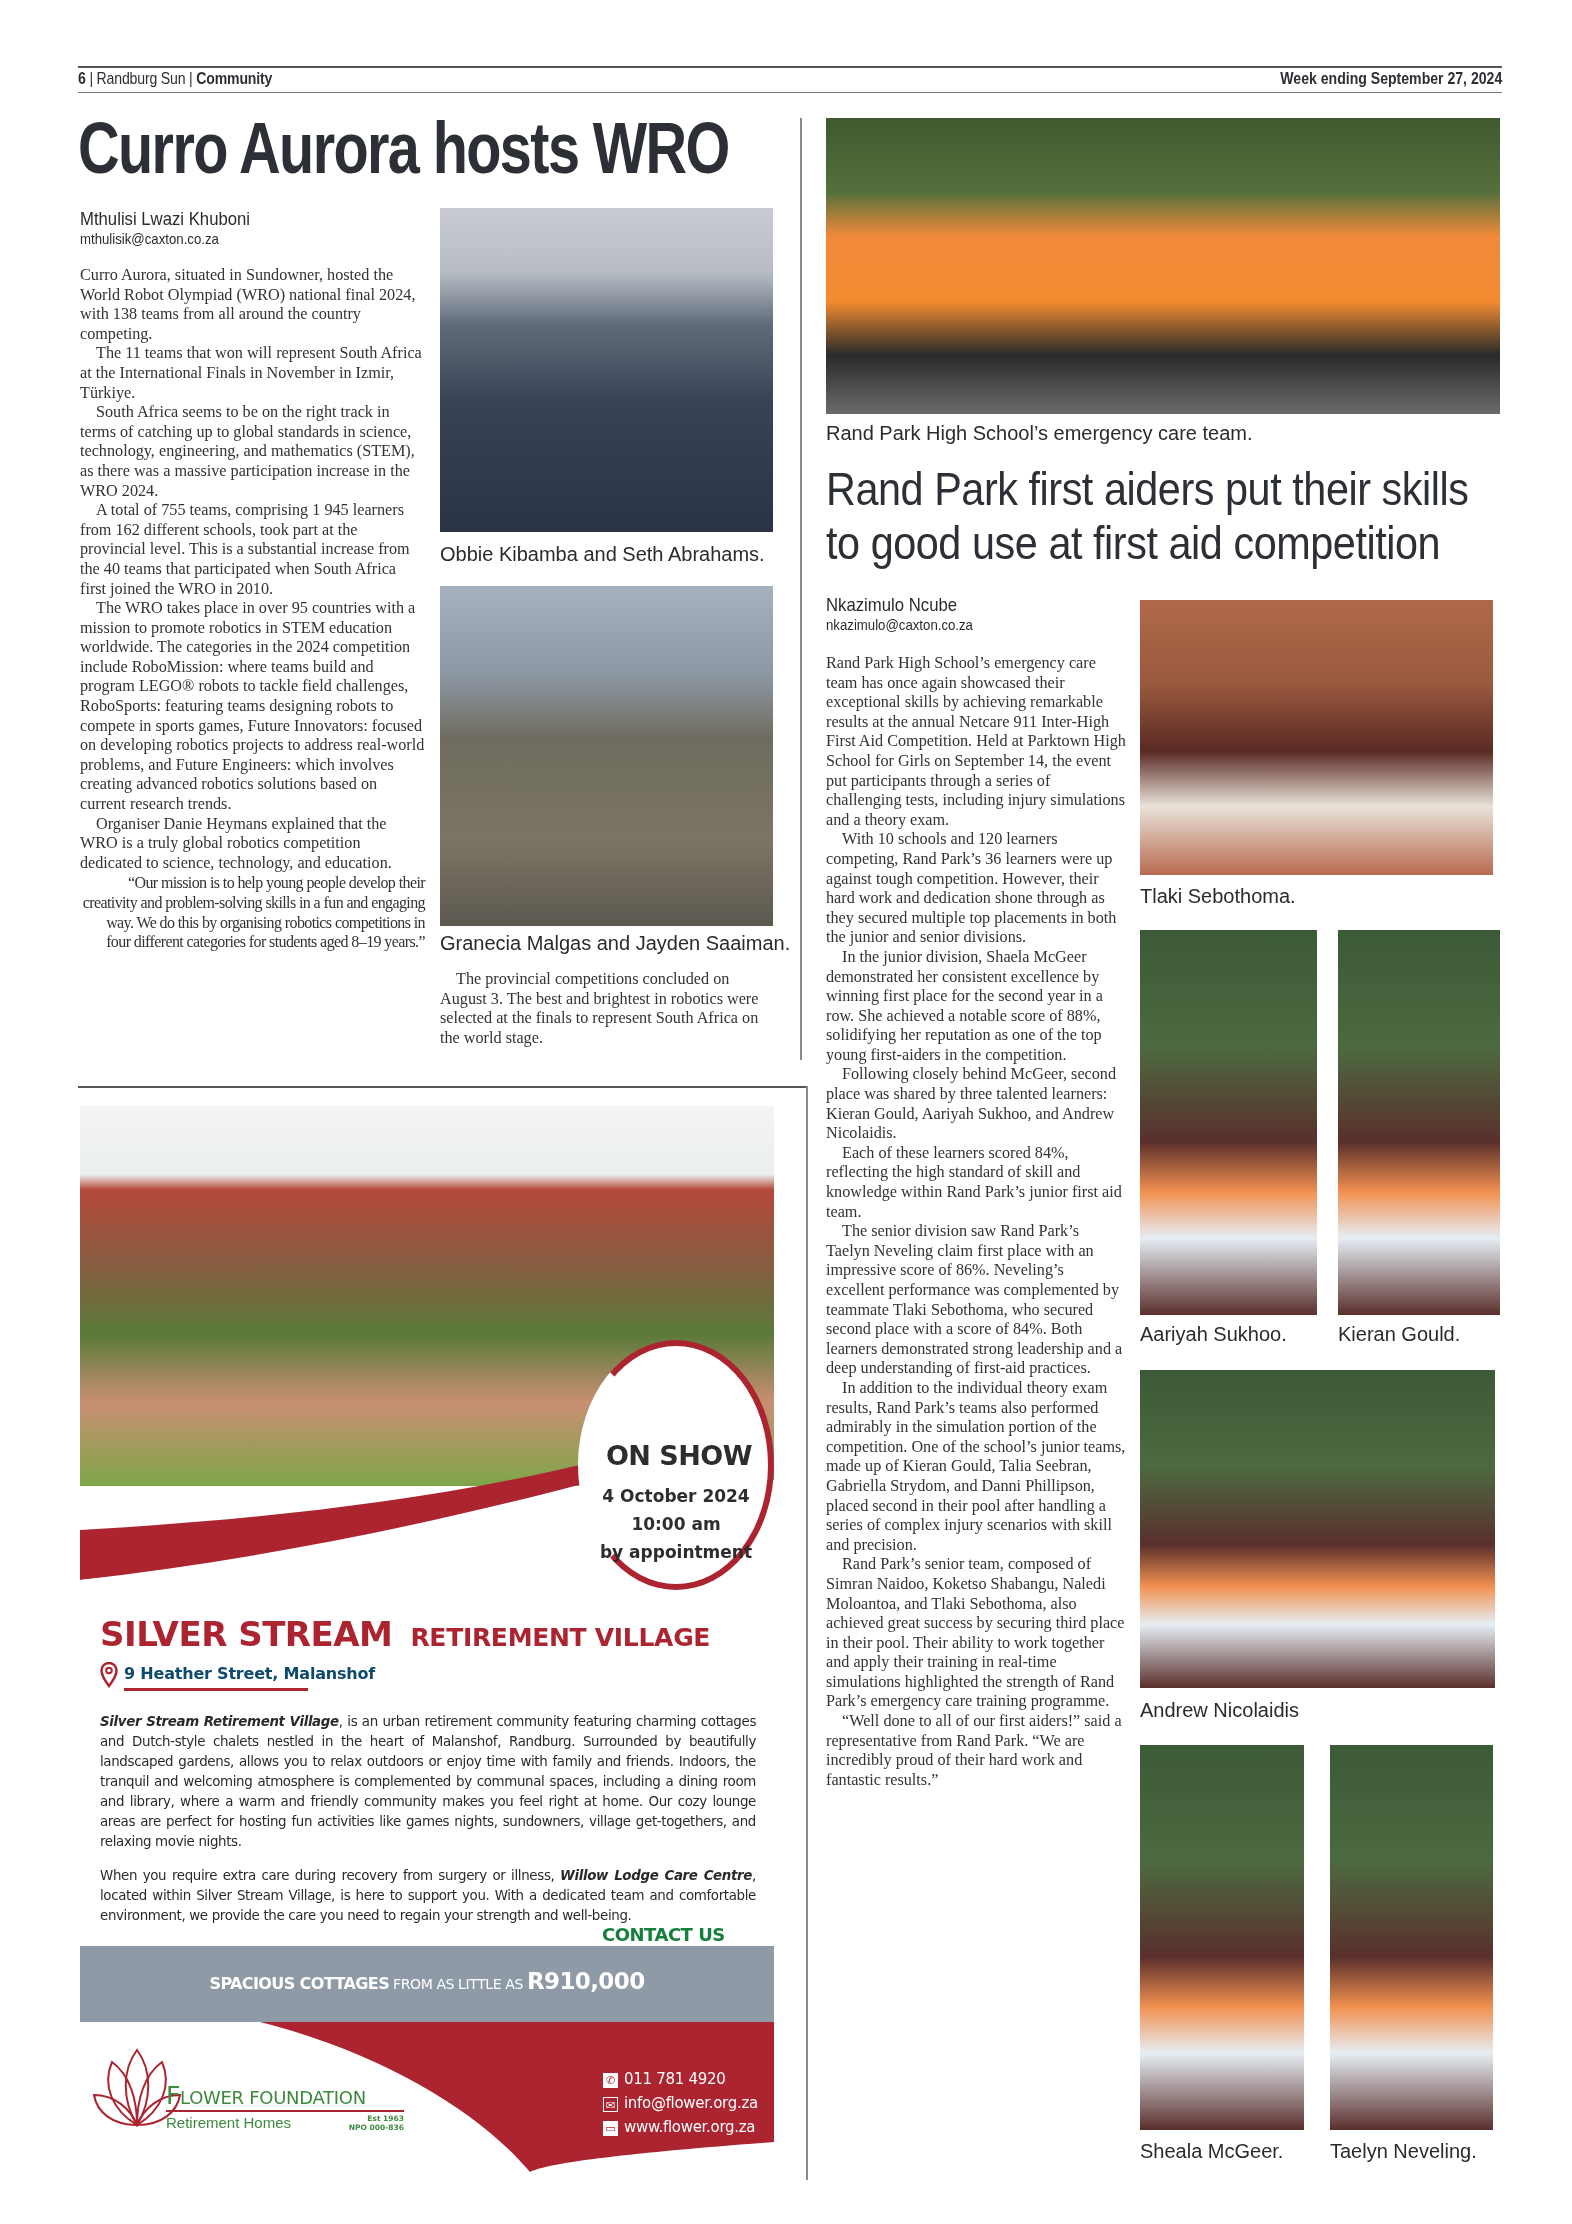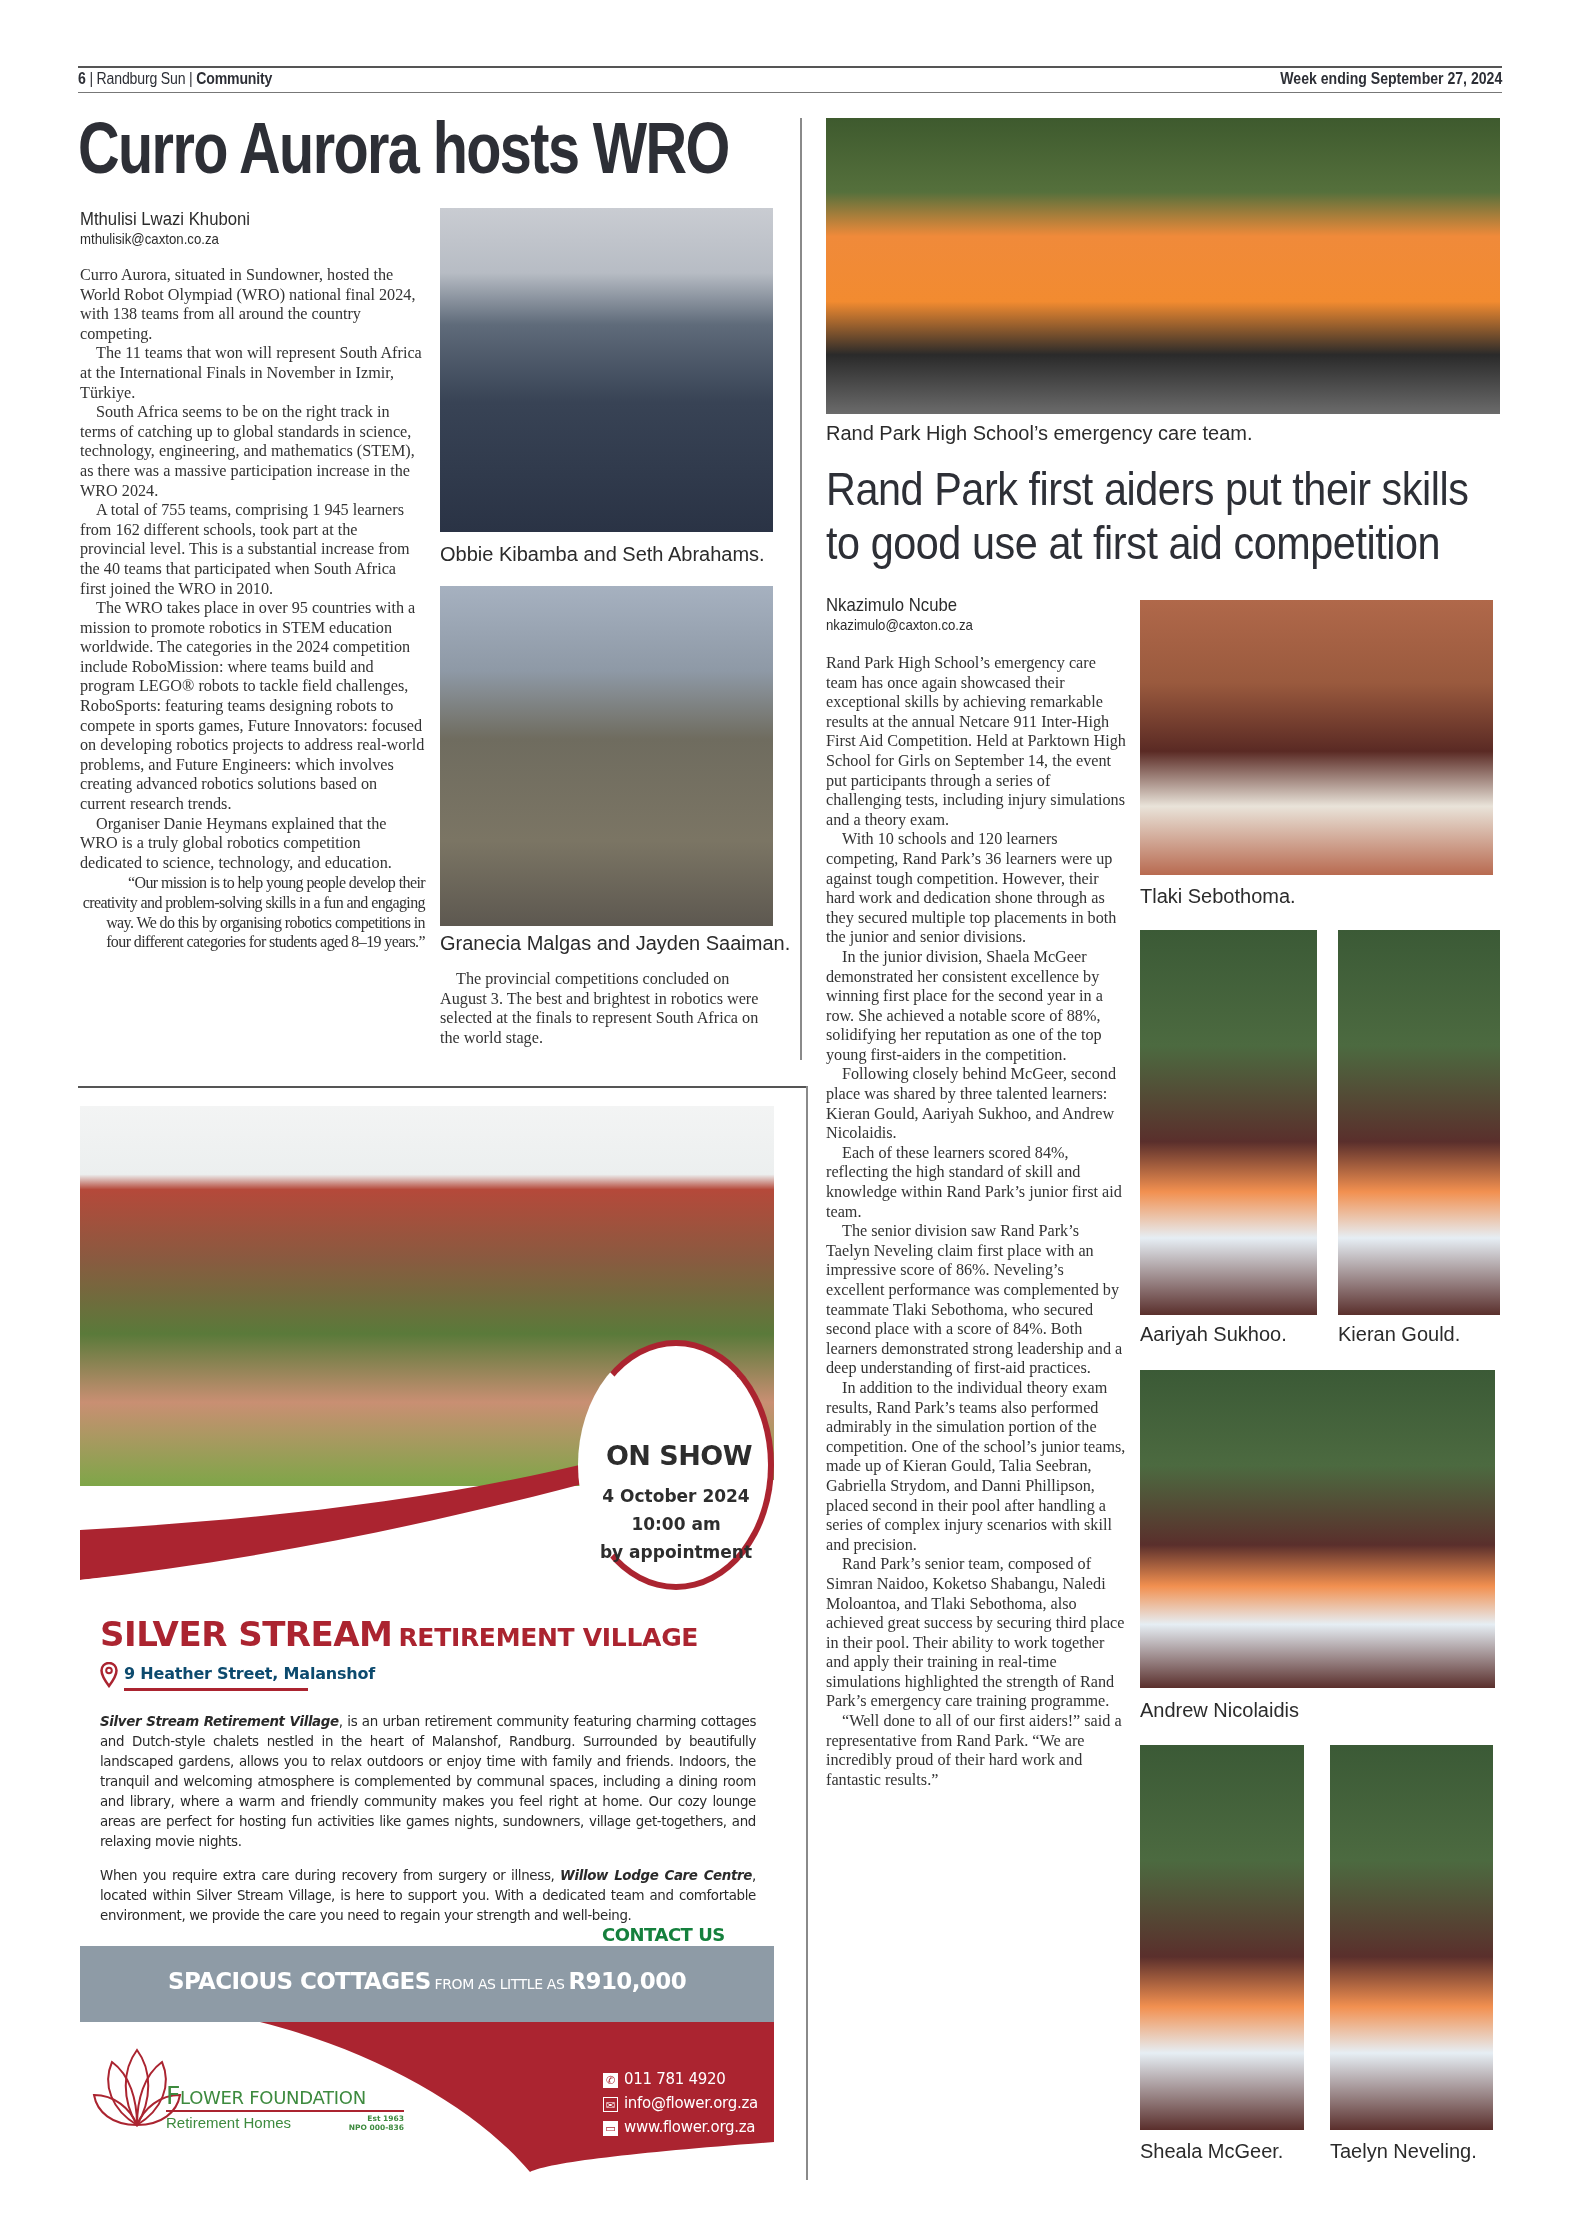--- a/index.html
+++ b/index.html
@@ -54,35 +54,35 @@
   .onshow { position: absolute; left: 578px; top: 1340px; width: 196px; height: 250px; border-radius: 50%;
             background: #ffffff; border: 6px solid #ab2430; border-left-color: transparent; }
   .onshow-title { position: absolute; left: 594px; top: 1440px; width: 170px; text-align: center;
                   font-family: "DejaVu Sans", sans-serif; font-weight: bold; font-size: 27px; color: #2d2d2d; letter-spacing: -0.5px; }
   .onshow-line { position: absolute; width: 200px; text-align: center; font-family: "DejaVu Sans", sans-serif;
                  font-weight: bold; font-size: 17px; color: #2d2d2d; }
 
   .ad-title { position: absolute; left: 100px; top: 1614px; white-space: nowrap; color: #ab2430;
               font-family: "DejaVu Sans", sans-serif; font-weight: bold; }
   .ad-title .big { font-size: 34px; letter-spacing: -0.5px; }
-  .ad-title .small { font-size: 25px; letter-spacing: -0.3px; margin-left: 6px; }
+  .ad-title .small { font-size: 25px; letter-spacing: -0.3px; margin-left: 18px; }
 
   .ad-addr { position: absolute; left: 100px; top: 1662px; height: 30px; white-space: nowrap; }
   .ad-addr .txt { position: absolute; left: 24px; top: 2px; font-family: "DejaVu Sans", sans-serif; font-weight: bold;
                   font-size: 16px; color: #0c4a6e; letter-spacing: -0.2px; }
   .ad-addr .ul { position: absolute; left: 24px; top: 26px; width: 184px; height: 3px; background: #ab2430; }
 
   .ad-body { position: absolute; left: 100px; width: 656px; font-family: "DejaVu Sans", sans-serif;
              font-size: 13.4px; line-height: 20px; color: #2a2a2a; text-align: justify; letter-spacing: -0.35px; }
   .ad-body b { font-style: italic; font-weight: bold; }
 
   .ad-banner { position: absolute; left: 80px; top: 1946px; width: 694px; height: 76px; background: #8e9ba6; }
   .ad-banner-text { position: absolute; left: 0; top: 22px; width: 694px; text-align: center; color: #ffffff;
                     font-family: "DejaVu Sans", sans-serif; font-weight: bold; white-space: nowrap; }
-  .ad-banner-text .a { font-size: 23px; letter-spacing: -0.6px; }
+  .ad-banner-text .a { font-size: 16px; letter-spacing: -0.6px; }
   .ad-banner-text .b { font-size: 14px; font-weight: normal; letter-spacing: -0.4px; margin: 0 4px; }
   .ad-banner-text .c { font-size: 23px; letter-spacing: -0.6px; }
 
   .contact-title { position: absolute; left: 602px; top: 1924px; font-family: "DejaVu Sans", sans-serif; font-weight: bold;
                    font-size: 18px; color: #15803d; letter-spacing: -0.5px; }
   .contact-row { position: absolute; left: 603px; height: 22px; white-space: nowrap; }
   .contact-row .ico { position: absolute; left: 0; top: 3px; width: 15px; height: 15px; background: #ffffff; color: #ab2430;
                       font-size: 11px; line-height: 15px; text-align: center; font-family: "DejaVu Sans", sans-serif; }
   .contact-row .ico.outline { background: transparent; border: 1.5px solid #ffffff; color: #fff; }
   .contact-row .txt { position: absolute; left: 21px; top: 0; font-family: "DejaVu Sans", sans-serif; font-size: 15px;

